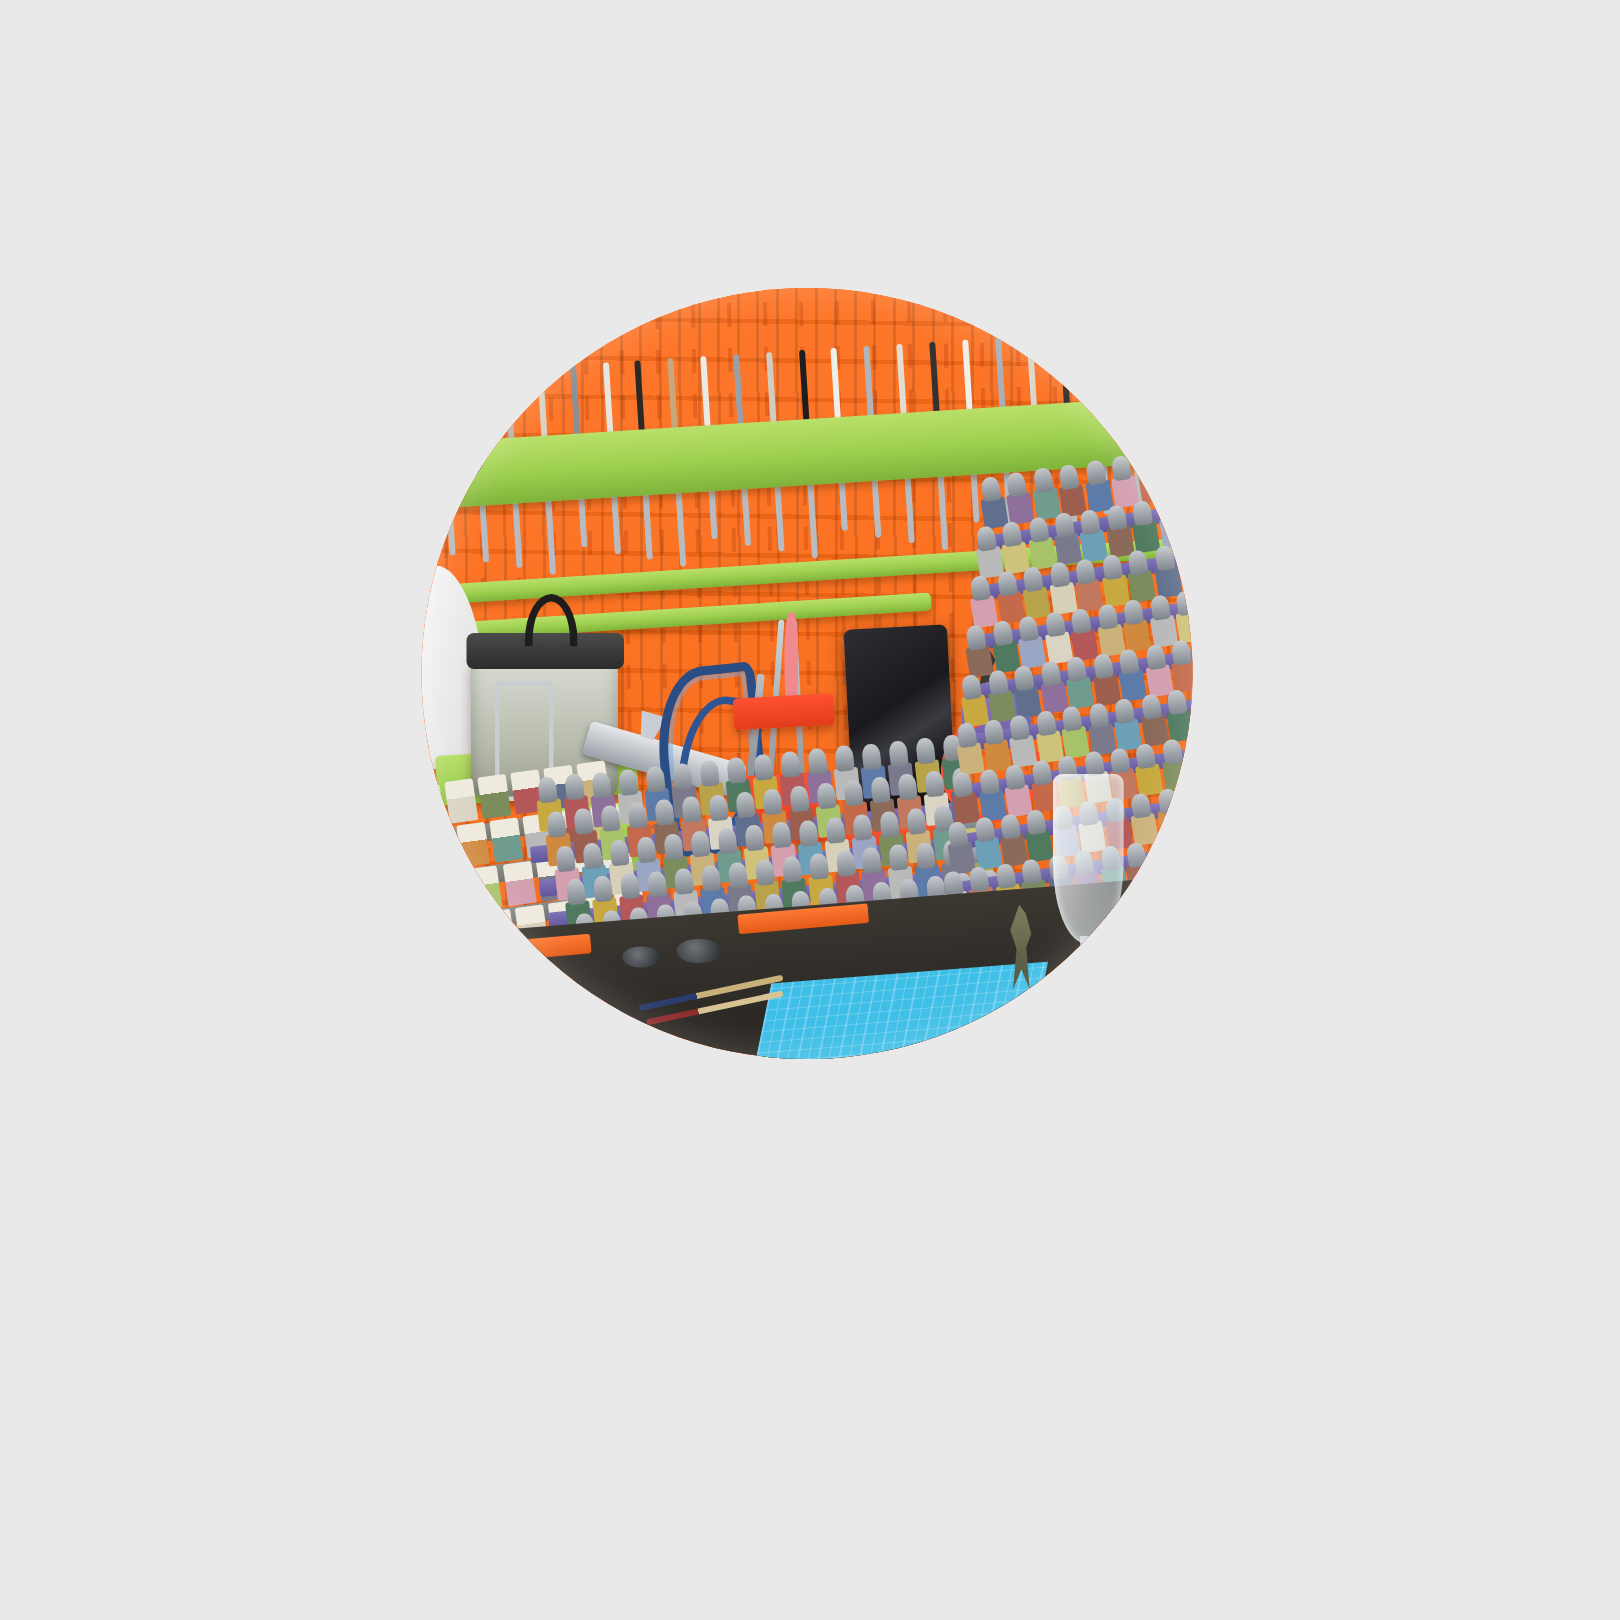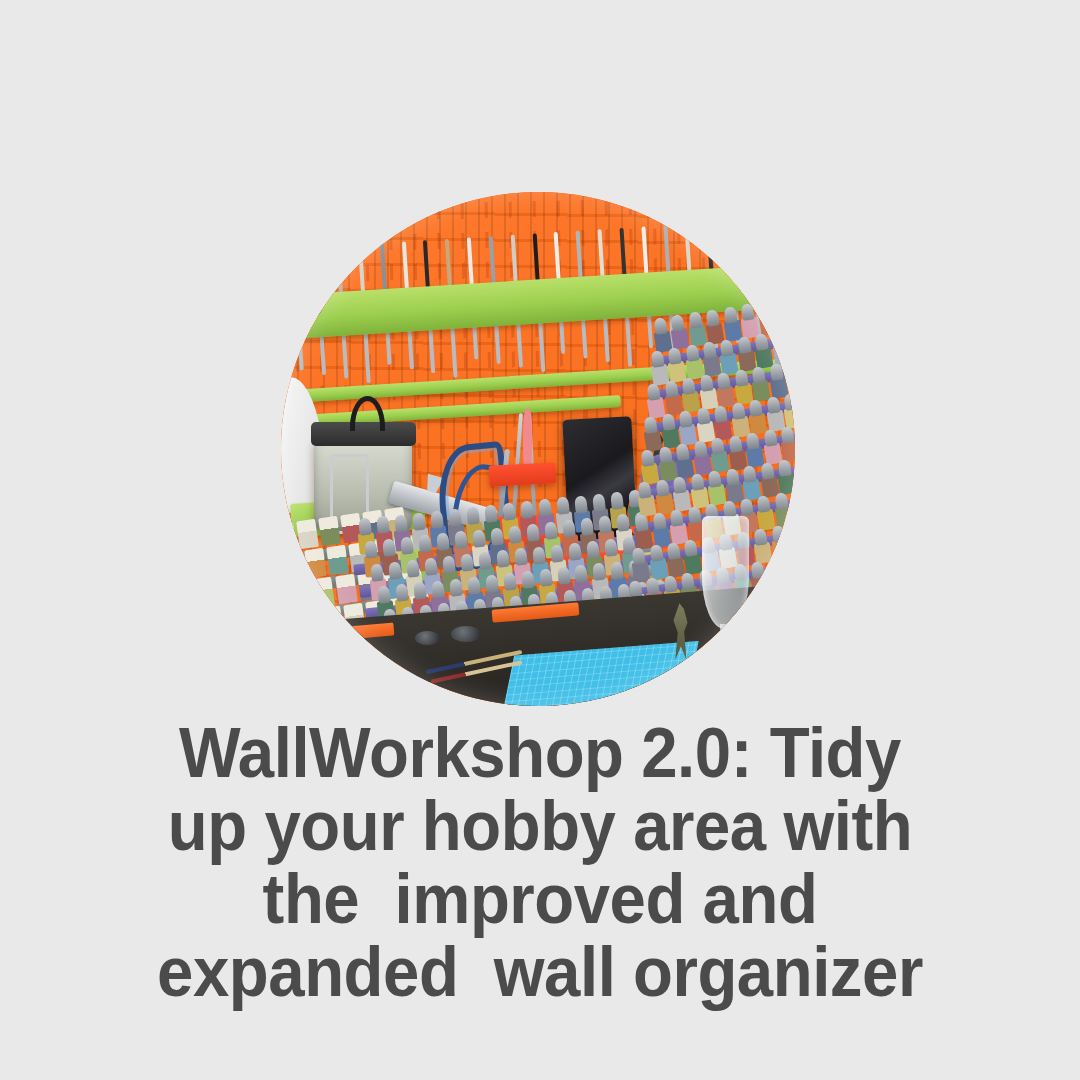--- a/index.html
+++ b/index.html
@@ -1281,20 +1281,14 @@
       <div class="brush" style="left:29%;top:93%;width:18%;background:linear-gradient(90deg,#8e2c2c 0 38%,#d8c394 38% 100%);"></div>
       <div class="desk-fig"></div>
       <div class="glass"></div>
       <div class="glass-stem"></div>
       <div class="glass-foot"></div>
 
       <div class="photo-vignette"></div>
     </div>
   </div>
 
-  <div class="title-block">
-    <span class="title-line">WallWorkshop 2.0: Tidy</span>
-    <span class="title-line">up your hobby area with</span>
-    <span class="title-line">the  improved and</span>
-    <span class="title-line">expanded  wall organizer</span>
-  </div>
 
 </div>
 
 </body></html>

